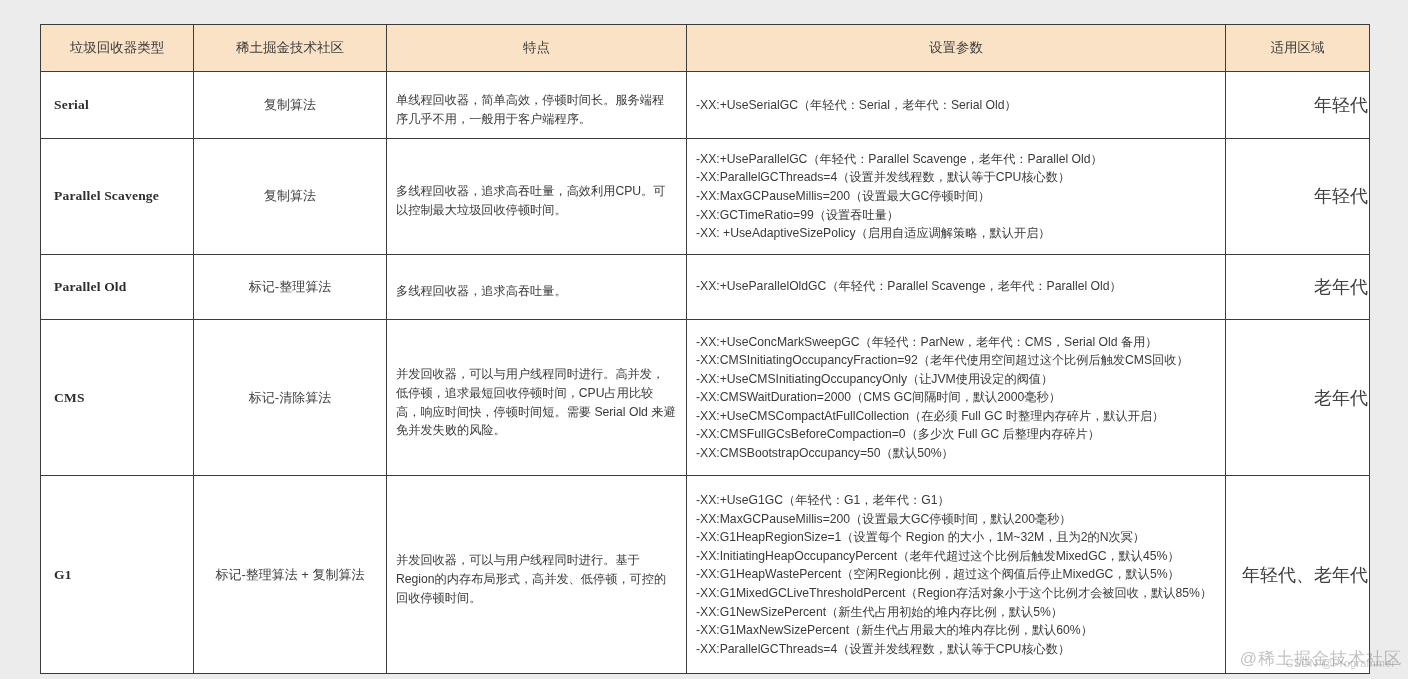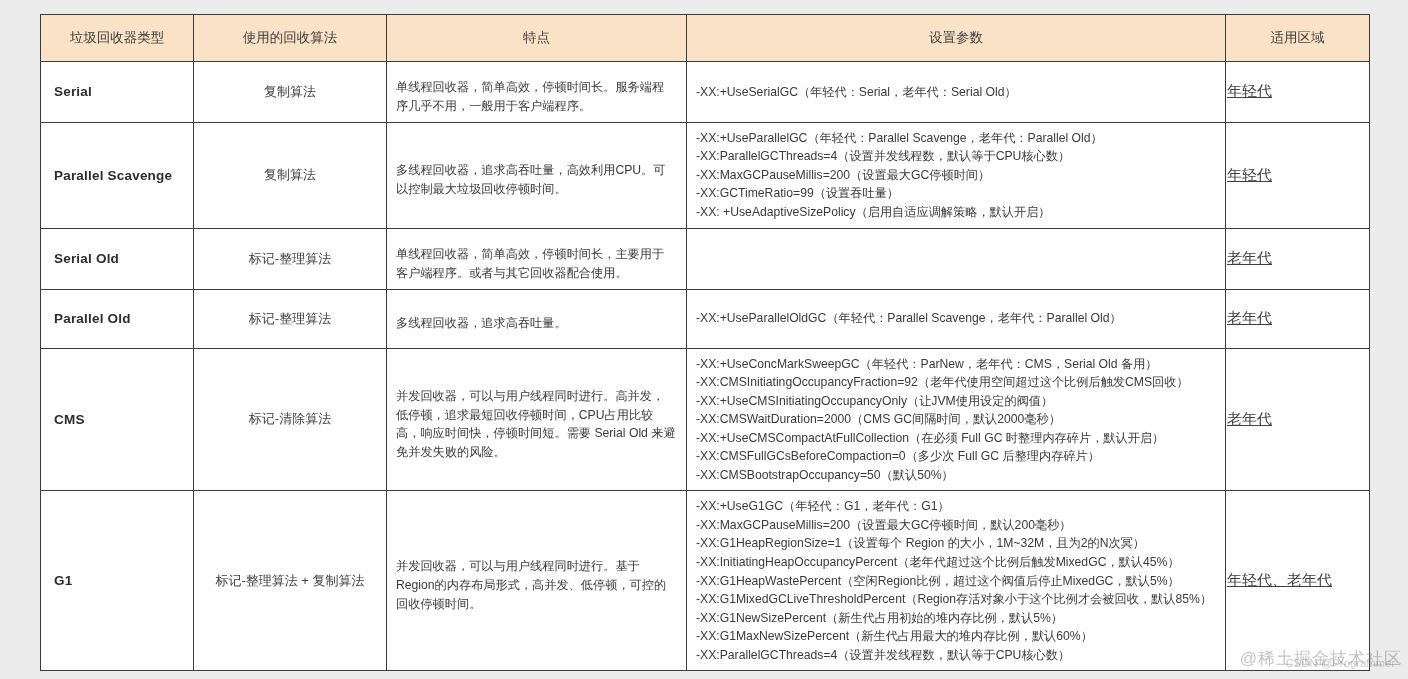--- a/index.html
+++ b/index.html
@@ -10,21 +10,21 @@
     width: 1408px;
     height: 679px;
     background: #ececec;
     font-family: "Liberation Sans", "DejaVu Sans", sans-serif;
     overflow: hidden;
     position: relative;
   }
   #gc-table-wrap {
     position: absolute;
     left: 40px;
-    top: 14px;
+    top: 24px;
     width: 1329px;
     height: 650px;
     background: #14532d;
     box-sizing: border-box;
   }
   table.gc-table {
     width: 100%;
     height: 100%;
     border-collapse: collapse;
     table-layout: fixed;
@@ -52,20 +52,21 @@
   col.c-param { width: 539px; }
   col.c-area  { width: 144px; }
 
   td.cell-name {
     font-weight: bold;
     font-size: 13.5px;
     color: #2d2d2d;
     padding-left: 13px;
     text-align: left;
     letter-spacing: 0.2px;
+    font-family: Liberation Serif, serif;
   }
   td.cell-algo {
     text-align: center;
     font-size: 13px;
     color: #404040;
   }
   td.cell-feature {
     text-align: left;
     font-size: 12.2px;
     color: #3a3a3a;
@@ -74,24 +75,23 @@
   }
   td.cell-params {
     text-align: left;
     font-size: 12.2px;
     color: #3a3a3a;
     line-height: 1.52;
     padding: 6px 0 6px 9px;
     white-space: pre-line;
   }
   td.cell-area {
-    text-align: left;
-    font-size: 15px;
+    text-align: right;
+    font-size: 18px;
     color: #404040;
-    text-decoration: underline;
   }
   
   tr.r-serial   td { height: 59px; }
   tr.r-parnew   td { height: 60px; }
   tr.r-ps       td { height: 88px; }
   tr.r-serialold td{ height: 61px; }
   tr.r-pold     td { height: 59px; }
   tr.r-cms      td { height: 111px; }
   tr.r-g1       td { height: 156px; }
 
@@ -125,21 +125,21 @@
     <colgroup>
       <col class="c-name">
       <col class="c-algo">
       <col class="c-feat">
       <col class="c-param">
       <col class="c-area">
     </colgroup>
     <thead>
       <tr>
         <th>垃圾回收器类型</th>
-        <th>使用的回收算法</th>
+        <th>稀土掘金技术社区</th>
         <th>特点</th>
         <th>设置参数</th>
         <th>适用区域</th>
       </tr>
     </thead>
     <tbody>
       <tr class="r-serial">
         <td class="cell-name">Serial</td>
         <td class="cell-algo">复制算法</td>
         <td class="cell-feature">单线程回收器，简单高效，停顿时间长。服务端程序几乎不用，一般用于客户端程序。</td>
@@ -149,27 +149,20 @@
       <tr class="r-ps">
         <td class="cell-name">Parallel Scavenge</td>
         <td class="cell-algo">复制算法</td>
         <td class="cell-feature">多线程回收器，追求高吞吐量，高效利用CPU。可以控制最大垃圾回收停顿时间。</td>
         <td class="cell-params">-XX:+UseParallelGC（年轻代：Parallel Scavenge，老年代：Parallel Old）
 -XX:ParallelGCThreads=4（设置并发线程数，默认等于CPU核心数）
 -XX:MaxGCPauseMillis=200（设置最大GC停顿时间）
 -XX:GCTimeRatio=99（设置吞吐量）
 -XX: +UseAdaptiveSizePolicy（启用自适应调解策略，默认开启）</td>
         <td class="cell-area">年轻代</td>
-      </tr>
-      <tr class="r-serialold">
-        <td class="cell-name">Serial Old</td>
-        <td class="cell-algo">标记-整理算法</td>
-        <td class="cell-feature">单线程回收器，简单高效，停顿时间长，主要用于客户端程序。或者与其它回收器配合使用。</td>
-        <td class="cell-params"></td>
-        <td class="cell-area">老年代</td>
       </tr>
       <tr class="r-pold">
         <td class="cell-name">Parallel Old</td>
         <td class="cell-algo">标记-整理算法</td>
         <td class="cell-feature">多线程回收器，追求高吞吐量。</td>
         <td class="cell-params">-XX:+UseParallelOldGC（年轻代：Parallel Scavenge，老年代：Parallel Old）</td>
         <td class="cell-area">老年代</td>
       </tr>
       <tr class="r-cms">
         <td class="cell-name">CMS</td>

